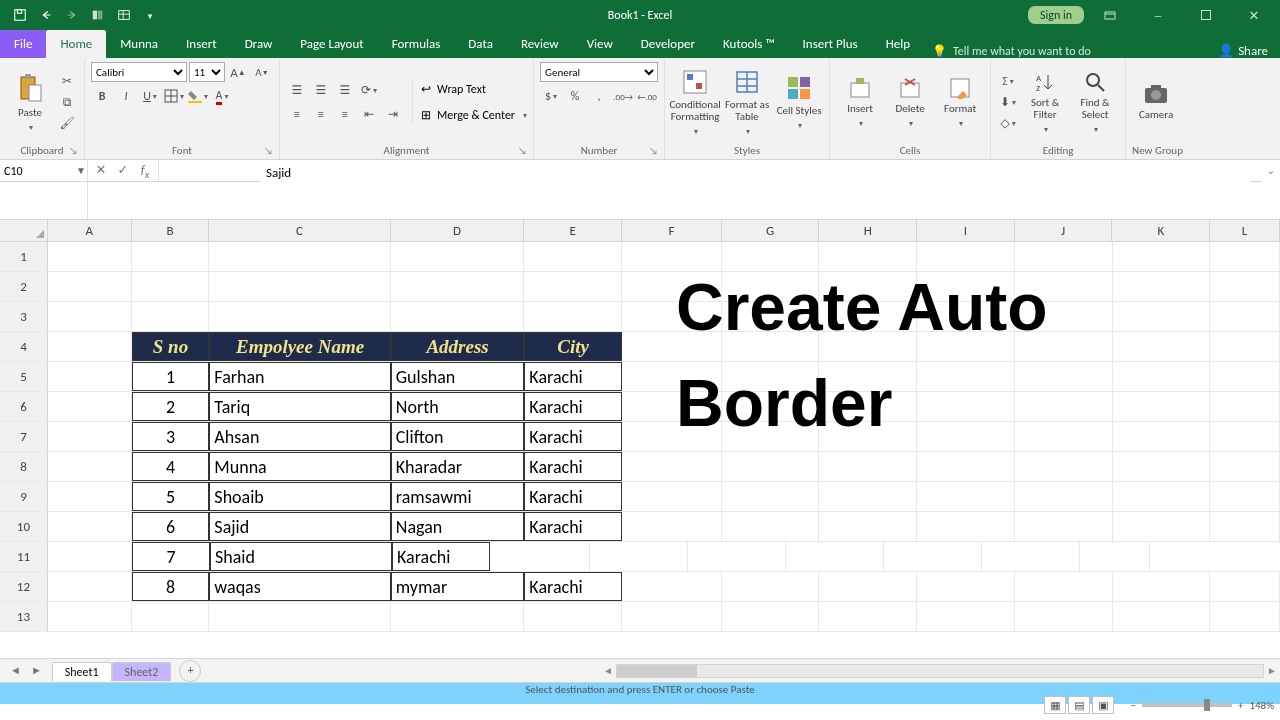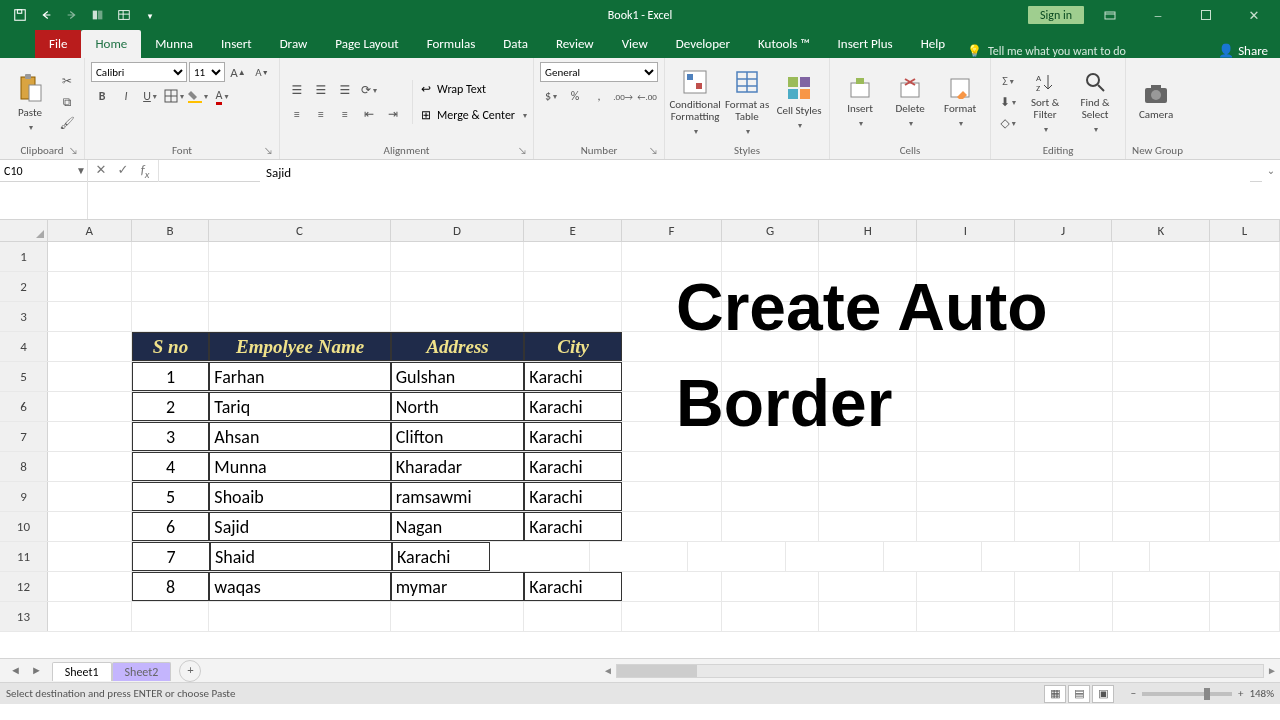--- a/index.html
+++ b/index.html
@@ -4,28 +4,28 @@
 <style>
 * { margin: 0; padding: 0; box-sizing: border-box; font-family: "Segoe UI", Calibri, sans-serif; }
 body { width: 1280px; height: 720px; background: #fff; overflow: hidden; font-size: 12px; user-select: none; }
 
 
 .titlebar { height: 30px; background: #0f6d38; display: flex; align-items: center; color: #fff; position: relative; }
 .qat { display: flex; align-items: center; gap: 2px; padding-left: 8px; }
 .qat .qbtn { width: 24px; height: 24px; display: flex; align-items: center; justify-content: center; color: #fff; }
 .title-text { position: absolute; left: 50%; transform: translateX(-50%); font-size: 12px; }
 .win-controls { margin-left: auto; display: flex; align-items: center; gap: 4px; padding-right: 4px; }
-.signin { background: #9fce8f; color: #0a4b22; padding: 2px 12px; font-size: 12px; border-radius: 1px; }
+.signin { background: #9fce8f; color: #0a4b22; padding: 2px 12px; font-size: 12px; border-radius: 7px; }
 .wbtn { width: 44px; height: 28px; display: flex; align-items: center; justify-content: center; color: #c8e0cf; font-size: 13px; }
 .wbtn svg { width:12px; height:12px; }
 
 
 .tabs { height: 28px; background: #0f6d38; display: flex; align-items: flex-end; color: #fff; position: relative; }
 .tab { padding: 0 14px; font-size: 13px; line-height: 28px; }
-.tab.file { background: #b91c1c; margin-left: 35px; }
+.tab.file { background: #8b5cf6; }
 .tab.active { background: #f2f2f2; color: #217346; border-top-left-radius: 2px; border-top-right-radius: 2px; }
 .tell { margin-left: 8px; display: flex; align-items: center; gap: 6px; color: #d4e8dc; }
 .share { margin-left: auto; margin-right: 12px; display: flex; align-items: center; gap: 4px; color: #fff; font-size: 13px; }
 
 
 .ribbon { height: 102px; background: #f2f2f2; border-bottom: 1px solid #d4d4d4; display: flex; }
 .group { border-right: 1px solid #e1e1e1; display: flex; flex-direction: column; justify-content: space-between; padding: 4px 6px 2px; }
 .group-body { flex: 1; display: flex; align-items: center; gap: 2px; }
 .group-label { text-align: center; font-size: 11px; color: #666; padding-top: 2px; position: relative; }
 .group-label .dlg { position: absolute; right: 0; bottom: 0; font-size: 10px; color: #888; }
@@ -76,21 +76,21 @@
 .navtabs { display:flex; gap:10px; padding:0 10px; color:#777; font-size:11px; }
 .stab { border:1px solid #ccc; border-bottom:none; background:#fff; padding:2px 12px; font-size:12px; border-radius:2px 2px 0 0; margin-top:2px; }
 .stab.inactive { background:#c4b5fd; color:#666; }
 .addsheet { width:22px;height:22px; border:1px solid #ccc; border-radius:11px; margin-left:8px; text-align:center; line-height:18px; color:#666;}
 .hscroll { margin-left:auto; width:680px; height:16px; background:#f3f3f3; display:flex; align-items:center; }
 .hscroll .track{ flex:1; height:14px; background:#e8e8e8; border:1px solid #d4d4d4; position:relative;}
 .hscroll .thumb{ position:absolute; left:0; top:0; width:80px; height:12px; background:#cdcdcd;}
 .hscroll .arr{ width:16px;text-align:center;color:#888;font-size:10px;}
 
 
-.status { height:22px; border-top:1px solid #d4d4d4; background:#e5e5e5; display:flex; align-items:center; padding:0 6px; font-size:11px; color:#555;}
+.status { height:22px; border-top:1px solid #d4d4d4; background:#7dd3fc; display:flex; align-items:center; padding:0 6px; font-size:11px; color:#555;flex-direction:column;}
 .status .zoom{ margin-left:auto; display:flex; align-items:center; gap:6px;}
 .status .views{ display:flex; gap:2px; margin-right:10px;}
 .status .vbtn{ width:22px;height:18px;border:1px solid #c0c0c0; background:#fff; display:flex;align-items:center;justify-content:center;}
 .status .slider{ width:90px;height:4px;background:#c0c0c0;position:relative;}
 .status .slider .knob{position:absolute;left:62px;top:-4px;width:6px;height:12px;background:#888;}
 svg { display:block; }
 </style>
 </head>
 <body>
 

